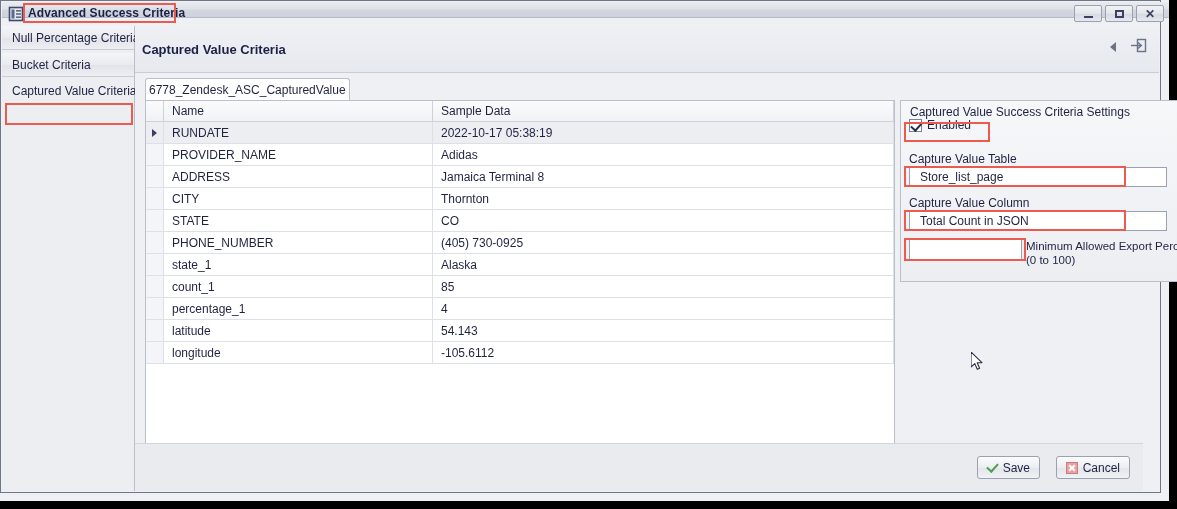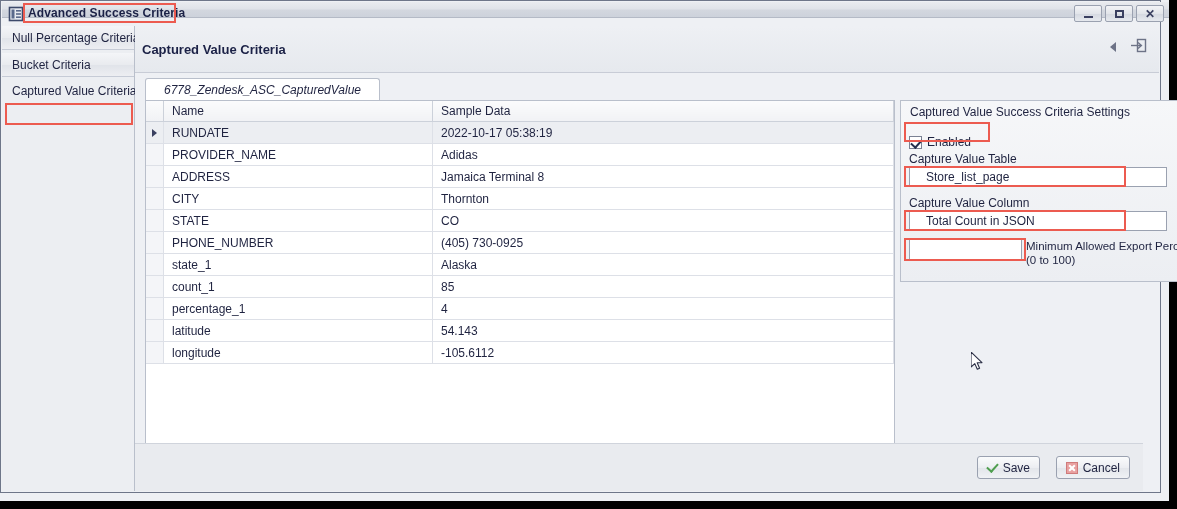--- a/index.html
+++ b/index.html
@@ -195,31 +195,30 @@
     position: absolute;
     left: 10px; top: 52px;
     right: 0;
     height: 23px;
   }
   .tab {
     position: absolute;
     left: 0; top: 0;
     height: 23px;
     box-sizing: border-box;
-    padding: 0 18px;
+    padding: 0 3px;
     display: flex;
     align-items: center;
     background: #ffffff;
     border: 1px solid #b9bfcb;
     border-bottom: none;
     border-radius: 3px 3px 0 0;
     font-size: 12px;
     color: #1f2340;
     white-space: nowrap;
-    font-style: italic;
   }
 
   
   .grid-wrap {
     position: absolute;
     left: 10px; top: 74px;
     width: 750px;
     height: 386px;
     box-sizing: border-box;
     background: #ffffff;
@@ -283,21 +282,21 @@
   }
   .settings-title {
     position: absolute;
     left: 9px; top: 4px;
     font-size: 12px;
     color: #1f2340;
     white-space: nowrap;
   }
   .chk-row {
     position: absolute;
-    left: 8px; top: 34px;
+    left: 8px; top: 17px;
     display: flex;
     align-items: center;
     gap: 5px;
   }
   .chk-box {
     width: 13px; height: 13px;
     box-sizing: border-box;
     border: 1px solid #7b8294;
     background: #ffffff;
     position: relative;
@@ -320,21 +319,21 @@
     white-space: nowrap;
   }
   .text-input {
     position: absolute;
     box-sizing: border-box;
     border: 1px solid #9aa1b0;
     background: #ffffff;
     font-family: "Liberation Sans", sans-serif;
     font-size: 12px;
     color: #1f2340;
-    padding: 0 0 0 16px;
+    padding: 0 0 0 10px;
     outline: none;
   }
   .pct-label {
     position: absolute;
     font-size: 11.5px;
     color: #1f2340;
     line-height: 14px;
     white-space: nowrap;
   }
 

